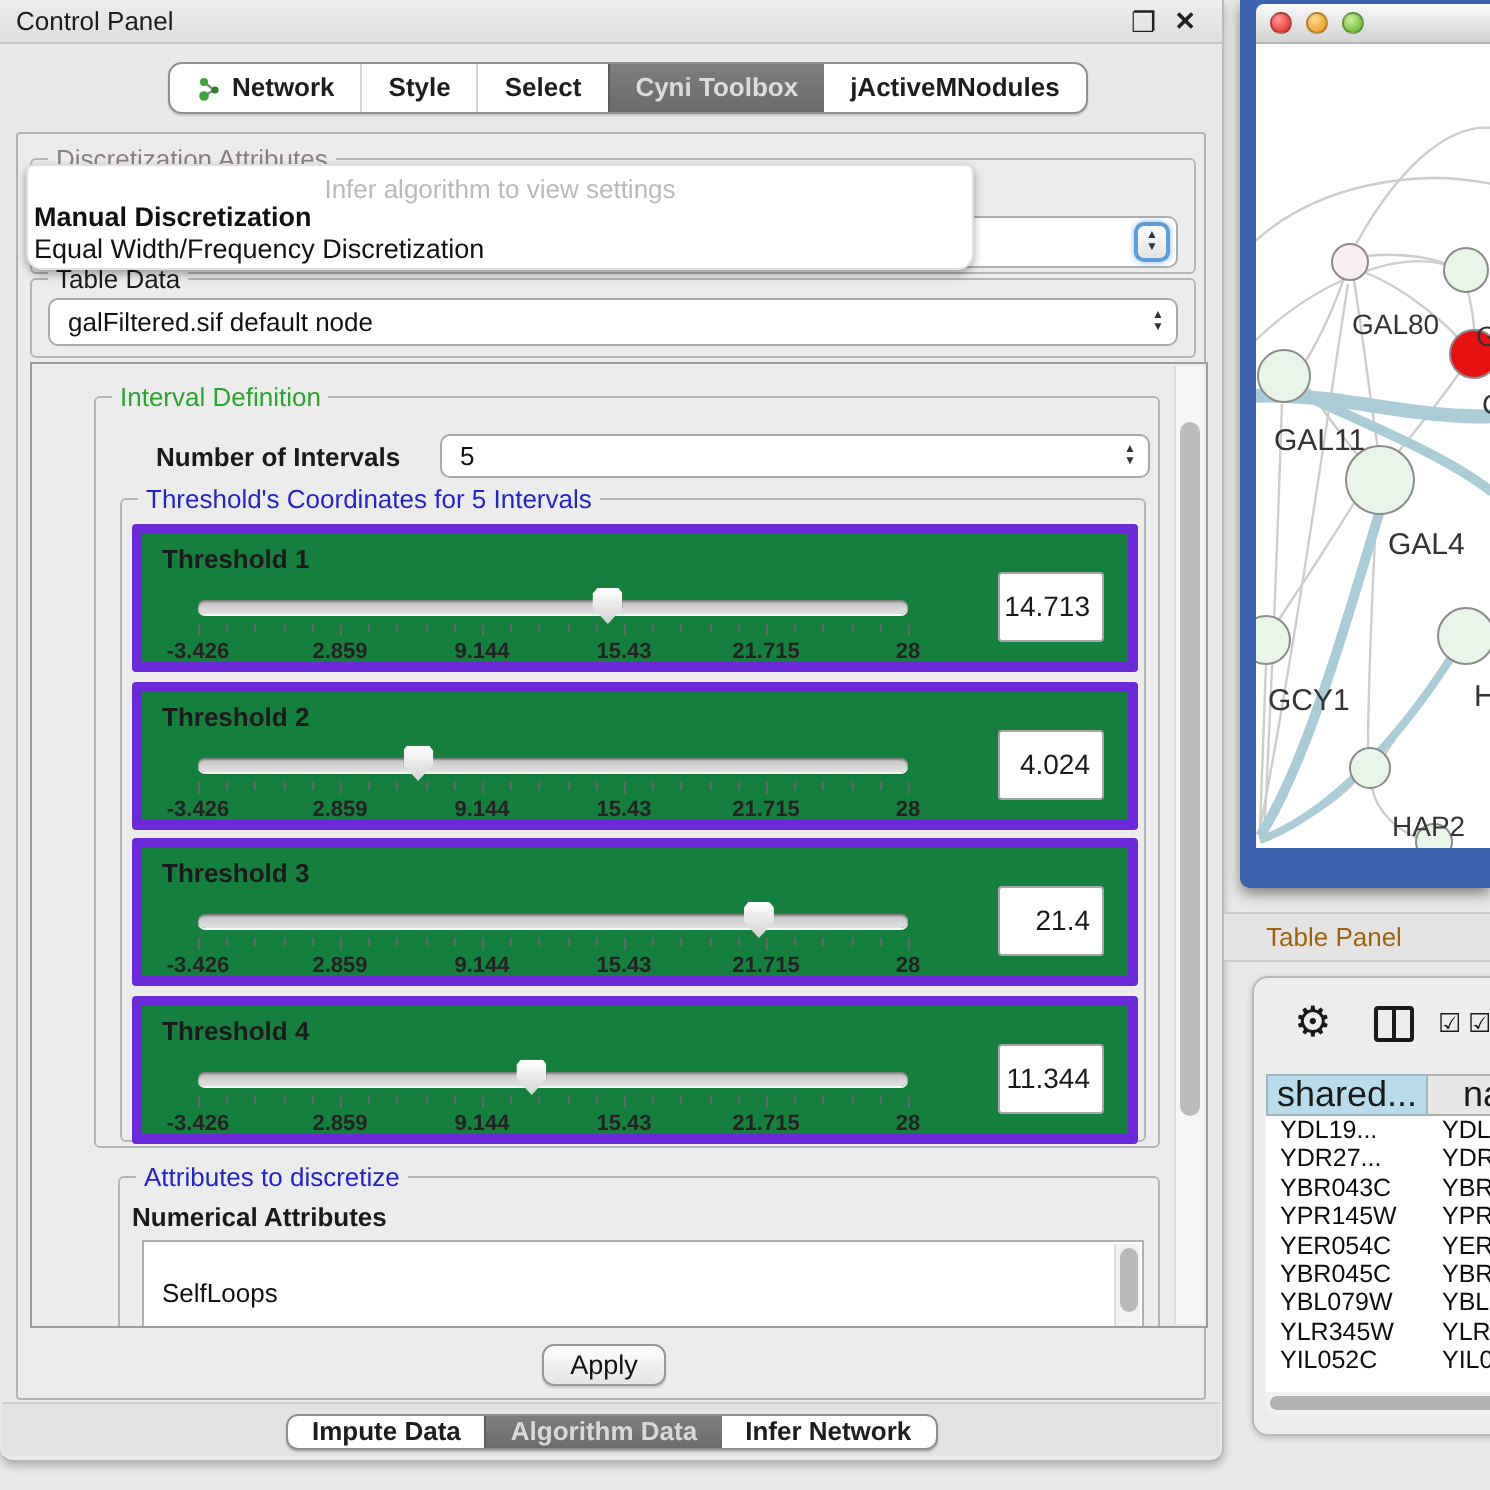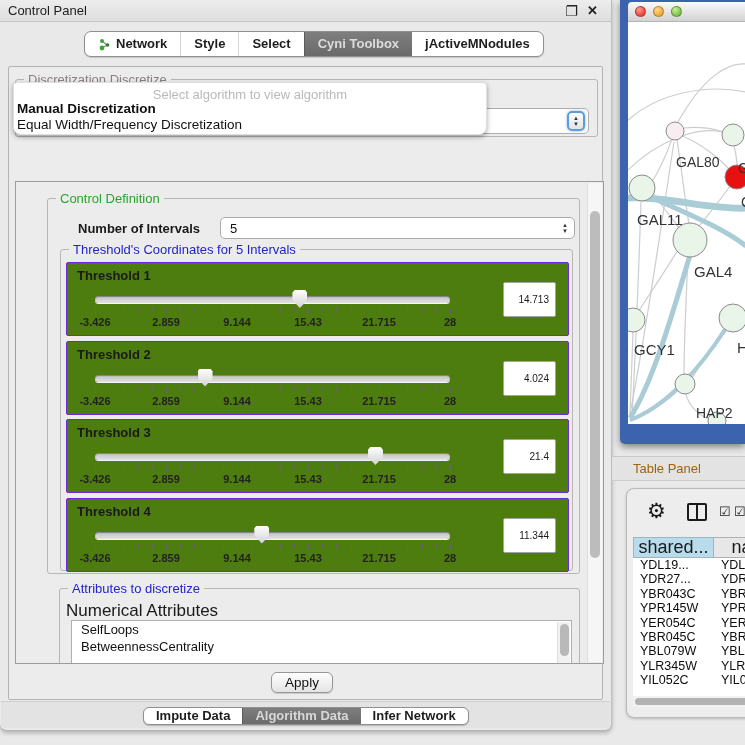--- a/index.html
+++ b/index.html
@@ -77,43 +77,43 @@
     background:#bcbcbc; border-radius:6px; }
 
   #interval-group { left:31px; top:16px; width:533px; height:376px; }
   #num-label { position:absolute; left:30px; top:22px; font-size:13px; font-weight:bold; }
   #num-combo { left:172px; top:18px; width:355px; height:22px; }
 
   #thr-group { position:absolute; left:12px; top:50px; width:513px; height:322px;
     border:1px solid #b6b6b6; border-radius:3px; }
 
   .thr-box { position:absolute; left:5px; width:503px; height:74px;
-    border:1px solid #6d28d9; background:#4d7c0f; border-radius:2px; }
+    border:5px solid #6d28d9; background:#15803d; border-radius:2px; }
   .thr-title { position:absolute; left:10px; top:5px; font-size:13px; font-weight:bold; }
   .thr-track { position:absolute; left:28px; top:33px; width:355px; height:7px;
     border-radius:4px; background:linear-gradient(#bfbfbf,#e2e2e2);
     box-shadow:inset 0 1px 1px rgba(0,0,0,.35), 0 1px 0 #f5f5f5; }
   .thr-thumb { position:absolute; top:-6px; width:15px; height:18px;
     background:linear-gradient(#fefefe,#d2d2d2);
     clip-path:polygon(15% 0,85% 0,100% 15%,100% 55%,50% 100%,0 55%,0 15%);
     filter:drop-shadow(0 0 1px #777); }
   .thr-ticks { position:absolute; left:28px; top:45px; width:355px; height:8px; }
   .tick { position:absolute; top:0; width:1px; background:#666; }
   .thr-labels { position:absolute; left:28px; top:53px; width:355px; height:12px; }
   .tick-label { position:absolute; transform:translateX(-50%); font-size:11px; font-weight:700; color:#222; white-space:nowrap; }
   .thr-value { position:absolute; right:12px; top:19px; width:53px; height:35px;
-    background:#fff; border:1px solid #a5a5a5; border-radius:2px; font-size:10px;
+    background:#fff; border:1px solid #a5a5a5; border-radius:2px; font-size:14px;
     text-align:right; line-height:33px; padding-right:6px; }
 
   #attr-group { position:absolute; left:43px; top:406px; width:521px; height:90px;
     border:1px solid #b6b6b6; border-radius:3px; }
-  #attr-subtitle { position:absolute; left:6px; top:12px; font-size:17px; font-weight:normal; }
+  #attr-subtitle { position:absolute; left:6px; top:12px; font-size:13px; font-weight:bold; }
   #attr-list { position:absolute; left:11px; top:31px; width:501px; height:70px;
     background:#fff; border:1px solid #b0b0b0; overflow:hidden; }
-  .attr-item { font-size:13px; color:#111; padding:1px 0 1px 9px; white-space:nowrap; }
+  .attr-item { font-size:13px; color:#111; padding:18px 0 1px 9px; white-space:nowrap; }
   #attr-vscroll { position:absolute; right:1px; top:1px; width:13px; height:66px; background:#f2f2f2; border-left:1px solid #ddd;}
   #attr-vscroll .vthumb { position:absolute; left:2px; top:2px; width:9px; height:32px; background:#b9b9b9; border-radius:5px; }
 
   
   #apply-btn { position:absolute; left:262px; top:605px; width:62px; height:21px;
     background:linear-gradient(#fefefe,#e4e4e4); border:1px solid #979797; border-radius:6px;
     font-size:13.5px; text-align:center; line-height:19px; color:#111;
     box-shadow:0 1px 1px rgba(0,0,0,.15); }
   #bottom-strip { position:absolute; left:1px; right:1px; top:701px; height:27px;
     background:#e3e3e3; border-top:1px solid #cfcfcf; }
@@ -199,33 +199,43 @@
         <span>Cyni Toolbox</span>
       </div>
     <div class="ttab after-selected">
         <span>jActiveMNodules</span>
       </div>
   </div>
 
   <div id="content-panel">
 
     <div id="algo-group" class="grp">
-      <span class="grp-legend legend-gray">Discretization Discretize</span>
+      <span class="grp-legend legend-gray">Discretization Attributes</span>
       <div id="algo-combo">
         <div id="algo-spinner">
           <span>▲</span>
           <span>▼</span>
         </div>
       </div>
     </div>
 
+    <div id="tabledata-group" class="grp">
+      <span class="grp-legend">Table Data</span>
+      <div id="tabledata-combo" class="combo">
+        <span class="combo-text">galFiltered.sif default node</span>
+        <span class="spinner">
+            <span>▲</span>
+            <span>▼</span>
+          </span>
+      </div>
+    </div>
 
     <div id="scroll-panel">
       <div id="interval-group" class="grp">
-        <span class="grp-legend legend-green">Control Definition</span>
+        <span class="grp-legend legend-green">Interval Definition</span>
         <span id="num-label">Number of Intervals</span>
         <div id="num-combo" class="combo">
           <span class="combo-text">5</span>
           <span class="spinner">
               <span>▲</span>
               <span>▼</span>
             </span>
         </div>
         <div id="thr-group">
           <span class="grp-legend legend-blue">Threshold's Coordinates for 5 Intervals</span>
@@ -431,21 +441,21 @@
   <div id="bottom-strip">
     <div id="bottom-tabs">
       <div class="btab">Impute Data</div>
       <div class="btab selected">Algorithm Data</div>
       <div class="btab after-selected">Infer Network</div>
     </div>
   </div>
 </div>
 
 <div id="algo-popup">
-  <div id="popup-hint">Select algorithm to view algorithm</div>
+  <div id="popup-hint">Infer algorithm to view settings</div>
   <div id="popup-opt-0" class="popup-opt">Manual Discretization</div>
   <div id="popup-opt-1" class="popup-opt">Equal Width/Frequency Discretization</div>
 </div>
 
 <div id="net-window">
   <div id="net-titlebar">
     <div id="tl-close" class="tl"></div>
     <div id="tl-min" class="tl"></div>
     <div id="tl-zoom" class="tl"></div>
   </div>

